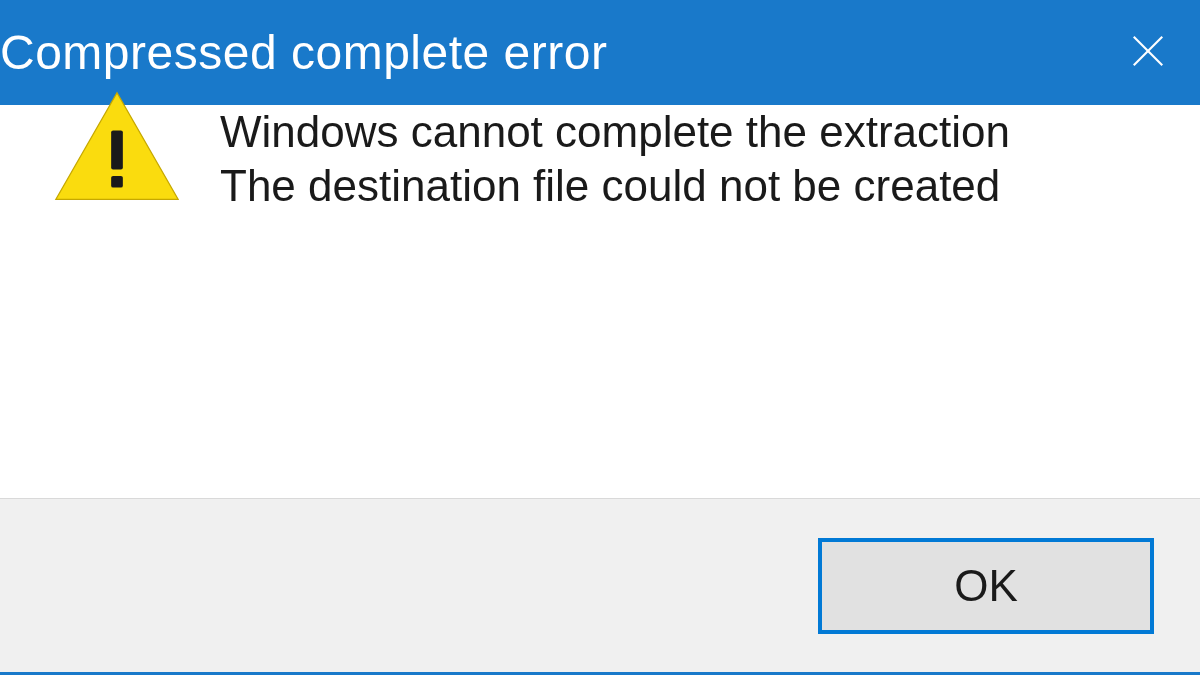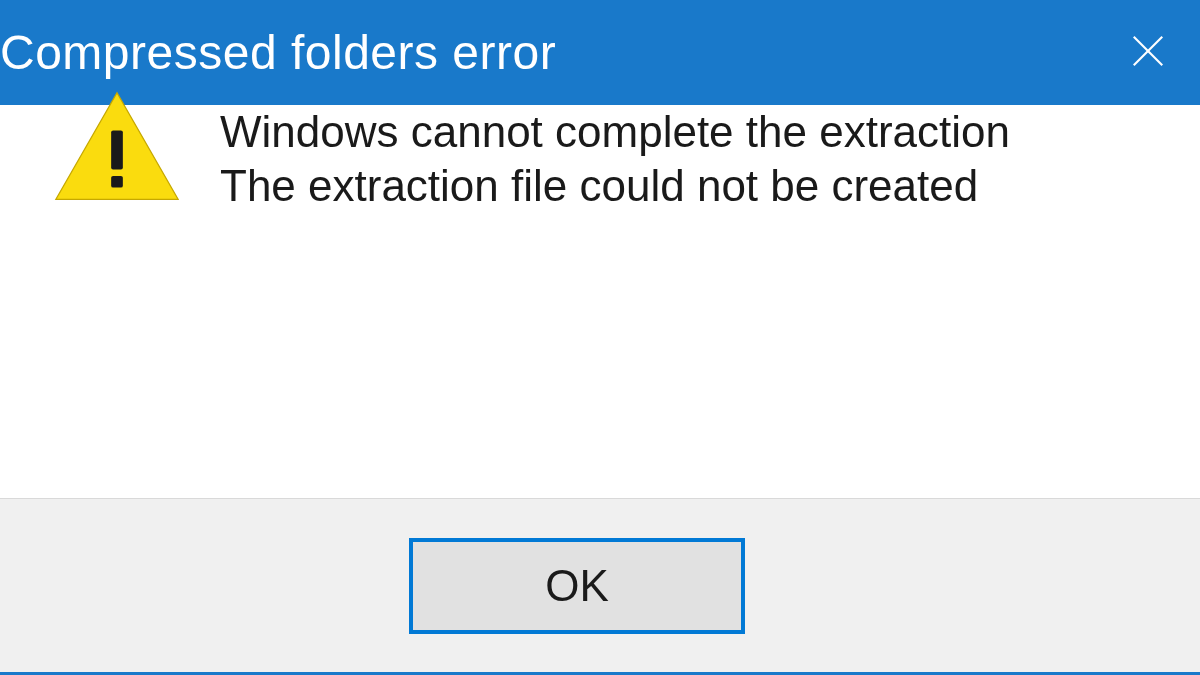--- a/index.html
+++ b/index.html
@@ -61,21 +61,21 @@
       line-height: 1.22;
       font-weight: 400;
     }
     .message .line { display: block; }
     .footer {
       background: #f0f0f0;
       border-top: 1px solid #d9d9d9;
       height: 174px;
       display: flex;
       align-items: center;
-      justify-content: center;
+      justify-content: flex-end;
       padding-right: 46px;
     }
     .ok-btn {
       width: 336px;
       height: 96px;
       background: #e1e1e1;
       border: 4px solid #0179d5;
       font-size: 44px;
       color: #1a1a1a;
       display: flex;
@@ -83,41 +83,41 @@
       justify-content: center;
       cursor: pointer;
       font-family: inherit;
     }
   </style>
 </head>
 <body>
 
 <div class="dialog">
   <div class="titlebar">
-    <div class="titlebar-title">Compressed folders error</div>
+    <div class="titlebar-title">Compressed complete error</div>
     <div class="close-btn">
       <span>
         <svg viewBox="0 0 24 24" stroke="#ffffff" stroke-width="1.3" fill="none">
           <line x1="3" y1="3" x2="21" y2="21"></line>
           <line x1="21" y1="3" x2="3" y2="21"></line>
         </svg>
       </span>
     </div>
   </div>
 
   <div class="content">
     <div class="warning-icon">
       <svg viewBox="0 0 100 90">
         <polygon points="50,4 97,86 3,86" fill="#fadc0e" stroke="#c6a800" stroke-width="1"></polygon>
         <rect x="45.5" y="33" width="9" height="30" rx="1.5" fill="#1a1a1a"></rect>
         <rect x="45.5" y="68" width="9" height="9" rx="1.5" fill="#1a1a1a"></rect>
       </svg>
     </div>
     <div class="message">
       <span class="line">Windows cannot complete the extraction</span>
-      <span class="line">The extraction file could not be created</span>
+      <span class="line">The destination file could not be created</span>
     </div>
   </div>
 
   <div class="footer">
     <button class="ok-btn">OK</button>
   </div>
 </div>
 
 </body></html>

